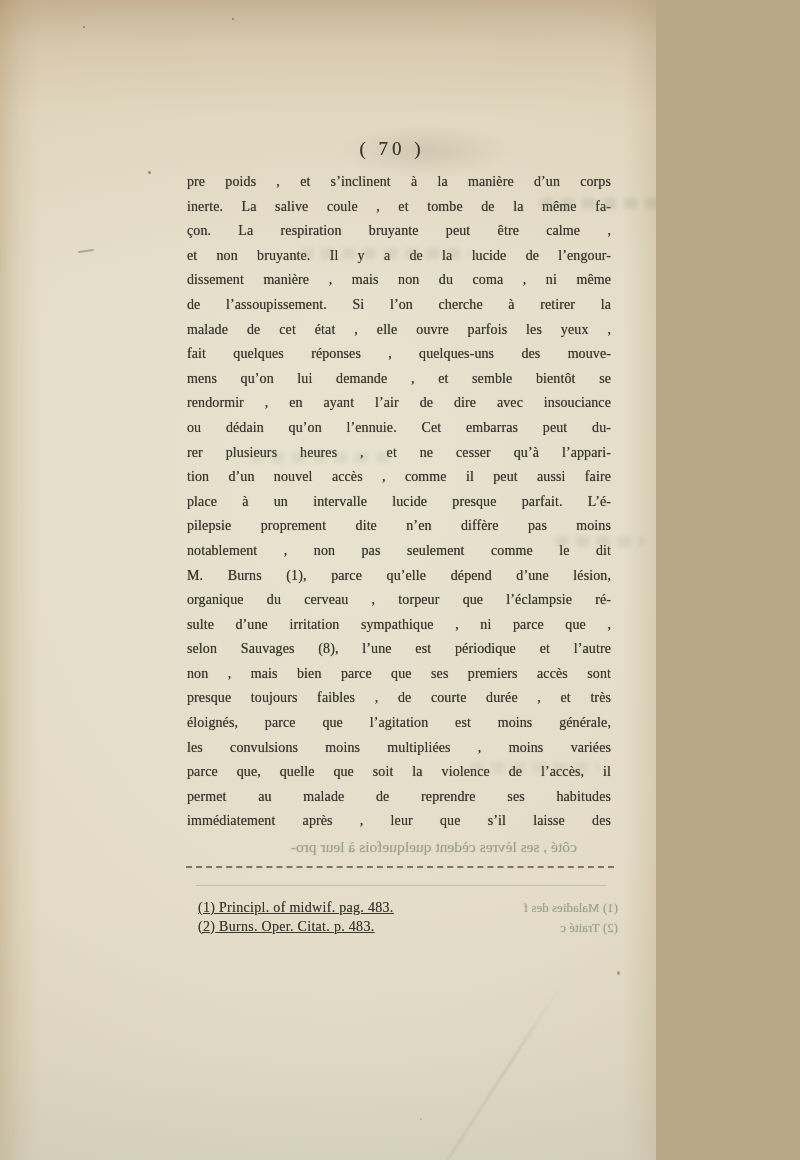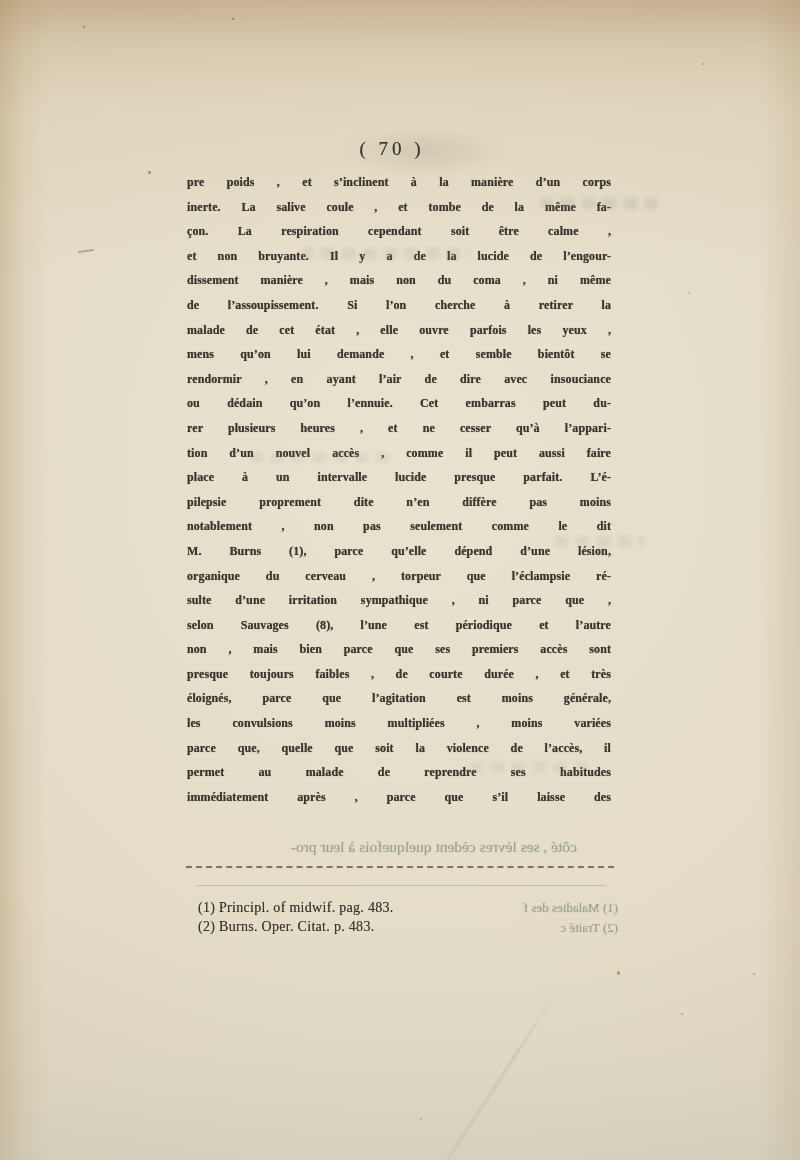--- a/index.html
+++ b/index.html
@@ -2,21 +2,21 @@
 <html style="--paper-top: #d3bf9f; --paper-mid: #e5decb; --paper-bottom: #dfddd3; --ink: #3a362e; --bleed-ink: #808d75; --rule: #645c48;"><head>
 <meta charset="utf-8">
 <style>
   html, body {
     margin: 0;
     padding: 0;
     background: #b9a888;
   }
   .page {
     position: relative;
-    width: 800px;
+    width: 656px;
     height: 1160px;
     overflow: hidden;
     font-family: "Liberation Serif", "DejaVu Serif", serif;
     color: var(--ink, #3a362e);
     background:
       linear-gradient(180deg, rgba(158,120,74,0.42) 0%, rgba(175,142,96,0.24) 4%, rgba(196,170,128,0.12) 10%, rgba(0,0,0,0) 24%),
       linear-gradient(0deg, rgba(188,191,178,0.30) 0%, rgba(188,191,178,0.10) 9%, rgba(0,0,0,0) 22%),
       linear-gradient(90deg, rgba(168,136,90,0.32) 0%, rgba(168,136,90,0.10) 3%, rgba(0,0,0,0) 6%),
       linear-gradient(270deg, rgba(170,146,106,0.22) 0%, rgba(0,0,0,0) 5%),
       radial-gradient(125% 95% at 52% 40%, #e8e2cf 0%, #e4dcc7 50%, #ddd2b9 80%, #d2c2a2 100%);
@@ -37,28 +37,27 @@
     color: var(--ink, #3a362e);
     text-shadow: 0 0 0.6px rgba(58,54,46,0.65);
   }
   .body-text {
     position: absolute;
     left: 187px; top: 170px; width: 424px;
   }
   .line {
     height: 24.6px;
     line-height: 24.6px;
-    font-size: 12px;
+    font-size: 14px;
     letter-spacing: 0.1px;
     text-align: justify;
     text-align-last: justify;
     overflow: hidden;
     white-space: nowrap;
     text-shadow: 0 0 0.7px rgba(54,50,42,0.7);
-    font-weight: bold;
   }
   .bleed {
     position: absolute;
     transform: scaleX(-1);
     color: rgba(128,141,117,0.55);
     filter: blur(0.7px);
     text-shadow: 0 0 1px rgba(128,141,117,0.5);
     white-space: nowrap;
     overflow: hidden;
   }
@@ -82,20 +81,21 @@
   }
   .footnotes {
     position: absolute;
     left: 198px; top: 899px; width: 420px;
   }
   .footnote {
     font-size: 14px;
     line-height: 18.5px;
     letter-spacing: 0.3px;
     text-shadow: 0 0 0.6px rgba(54,50,42,0.6);
+    text-decoration: underline;
   }
   
   .speck {
     position: absolute;
     border-radius: 50%;
     background: rgba(88,74,54,0.55);
   }
   .scratch {
     position: absolute;
     background: rgba(122,102,74,0.45);
@@ -122,44 +122,45 @@
 
 <div class="page">
 
   <div class="header-smudge"></div>
 
   <div class="page-header">( 70 )</div>
 
   <div class="body-text">
     <div class="line">pre poids , et s’inclinent à la manière d’un corps</div>
     <div class="line">inerte. La salive coule , et tombe de la même fa-</div>
-    <div class="line">çon. La respiration cependant soit être calme ,</div>
+    <div class="line">çon. La respiration bruyante peut être calme ,</div>
     <div class="line">et non bruyante. Il y a de la lucide de l’engour-</div>
     <div class="line">dissement manière , mais non du coma , ni même</div>
     <div class="line">de l’assoupissement. Si l’on cherche à retirer la</div>
     <div class="line">malade de cet état , elle ouvre parfois les yeux ,</div>
+    <div class="line">fait quelques réponses , quelques-uns des mouve-</div>
     <div class="line">mens qu’on lui demande , et semble bientôt se</div>
     <div class="line">rendormir , en ayant l’air de dire avec insouciance</div>
     <div class="line">ou dédain qu’on l’ennuie. Cet embarras peut du-</div>
     <div class="line">rer plusieurs heures , et ne cesser qu’à l’appari-</div>
     <div class="line">tion d’un nouvel accès , comme il peut aussi faire</div>
     <div class="line">place à un intervalle lucide presque parfait. L’é-</div>
     <div class="line">pilepsie proprement dite n’en  diffère pas moins</div>
     <div class="line">notablement , non pas seulement comme le dit</div>
     <div class="line">M. Burns (1), parce qu’elle dépend d’une lésion,</div>
     <div class="line">organique du cerveau , torpeur que l’éclampsie ré-</div>
     <div class="line">sulte d’une irritation sympathique , ni parce que ,</div>
     <div class="line">selon Sauvages (8), l’une est périodique et l’autre</div>
     <div class="line">non , mais bien parce que ses premiers accès sont</div>
     <div class="line">presque toujours faibles , de courte durée , et très</div>
     <div class="line">éloignés, parce que l’agitation est moins générale,</div>
     <div class="line">les convulsions moins multipliées , moins variées</div>
     <div class="line">parce que, quelle que soit la violence de l’accès, il</div>
     <div class="line">permet au malade de reprendre ses habitudes</div>
-    <div class="line">immédiatement après , parce que s’il laisse des</div>
+    <div class="line">immédiatement après , leur que s’il laisse des</div>
   </div>
 
   <div class="bleed bleed-body-line">côté , ses lèvres cèdent quelquefois à leur pro-</div>
 
   <div class="rule-dashed"></div>
   <div class="rule-faint"></div>
 
   <div class="footnotes">
     <div class="footnote">(1) Principl. of midwif. pag. 483.</div>
     <div class="footnote">(2) Burns. Oper. Citat. p. 483.</div>

